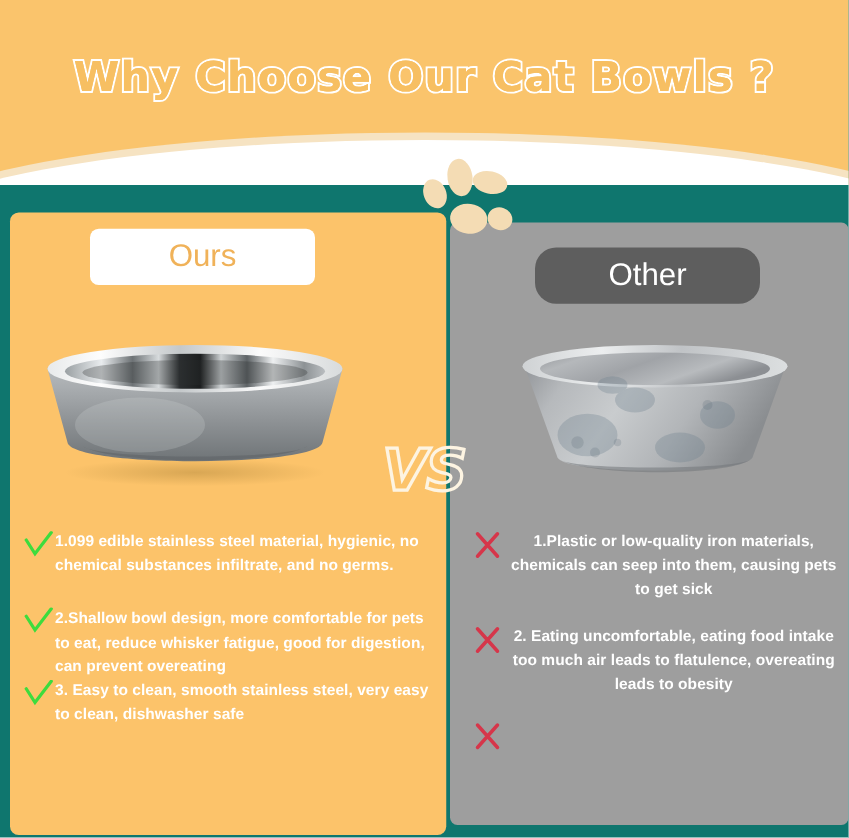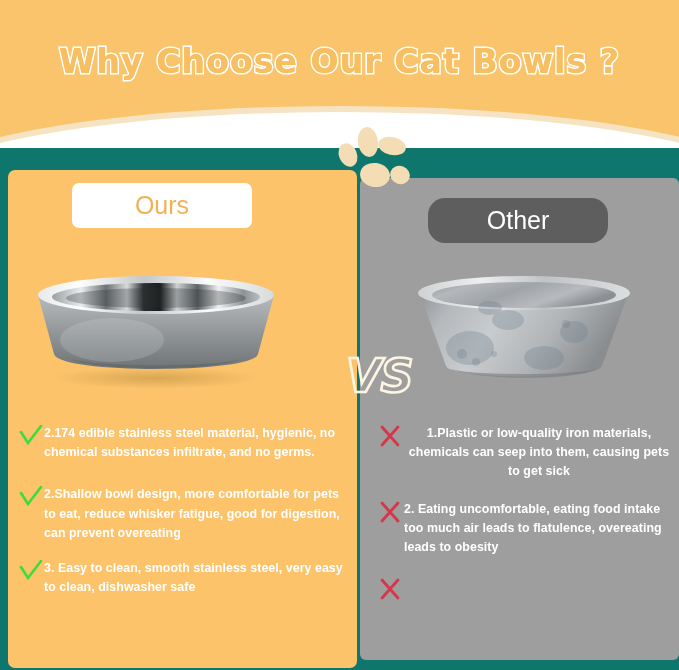--- a/index.html
+++ b/index.html
@@ -173,56 +173,55 @@
     left: 306px;
     top: 349px;
     z-index: 12;
     font-size: 46px;
     font-weight: bold;
     font-style: italic;
     font-family: "DejaVu Sans", sans-serif;
     color: transparent;
     -webkit-text-stroke: 2.6px #fdf4e2;
     letter-spacing: -1px;
-    margin-left: 40px;
   }
 
   
   .list {
     position: absolute;
     z-index: 9;
   }
   .list-ours { left: 18px; top: 424px; width: 330px; }
   .list-other { left: 378px; top: 424px; width: 296px; }
 
   .li {
     display: flex;
     align-items: flex-start;
-    margin-bottom: 16px;
+    margin-bottom: 0;
   }
   .li-mark {
     flex: 0 0 26px;
     width: 26px;
     height: 22px;
     margin-top: 1px;
   }
   .li-mark svg { display: block; }
   .li-text {
     font-size: 12.4px;
     font-weight: bold;
     color: #ffffff;
     line-height: 1.55;
     font-family: "Liberation Sans", sans-serif;
   }
   .list-ours .li-text { letter-spacing: 0.05px; }
   .list-other .li-text { letter-spacing: 0.05px; }
   .list-ours .li:nth-child(1) { margin-bottom: 23px; }
   .list-ours .li:nth-child(2) { }
   .list-other .li:nth-child(1) { margin-bottom: 18px; text-align: center; }
-  .list-other .li:nth-child(2) { margin-bottom: 20px; }
+  .list-other .li:nth-child(2) { margin-bottom: 20px; text-align: center; }
 </style>
 </head>
 <body>
 
 <div id="stage">
 
   <div class="header-band">
     <div class="header-curve-line"></div>
     <div class="header-curve"></div>
   </div>
@@ -338,21 +337,21 @@
 
   <div class="vs-badge">VS</div>
 
   <div class="list list-ours">
     <div class="li">
       <span class="li-mark">
         <svg viewBox="0 0 26 22" width="26" height="22" aria-hidden="true">
           <path d="M3 7 L10 18 L23 1" fill="none" stroke="#3ddc3d" stroke-width="2.6" stroke-linecap="round"></path>
         </svg>
       </span>
-      <span class="li-text">2.174 edible stainless steel material, hygienic, no chemical substances infiltrate, and no germs.</span>
+      <span class="li-text">1.099 edible stainless steel material, hygienic, no chemical substances infiltrate, and no germs.</span>
     </div>
     <div class="li">
       <span class="li-mark">
         <svg viewBox="0 0 26 22" width="26" height="22" aria-hidden="true">
           <path d="M3 7 L10 18 L23 1" fill="none" stroke="#3ddc3d" stroke-width="2.6" stroke-linecap="round"></path>
         </svg>
       </span>
       <span class="li-text">2.Shallow bowl design, more comfortable for pets to eat, reduce whisker fatigue, good for digestion, can prevent overeating</span>
     </div>
     <div class="li">

